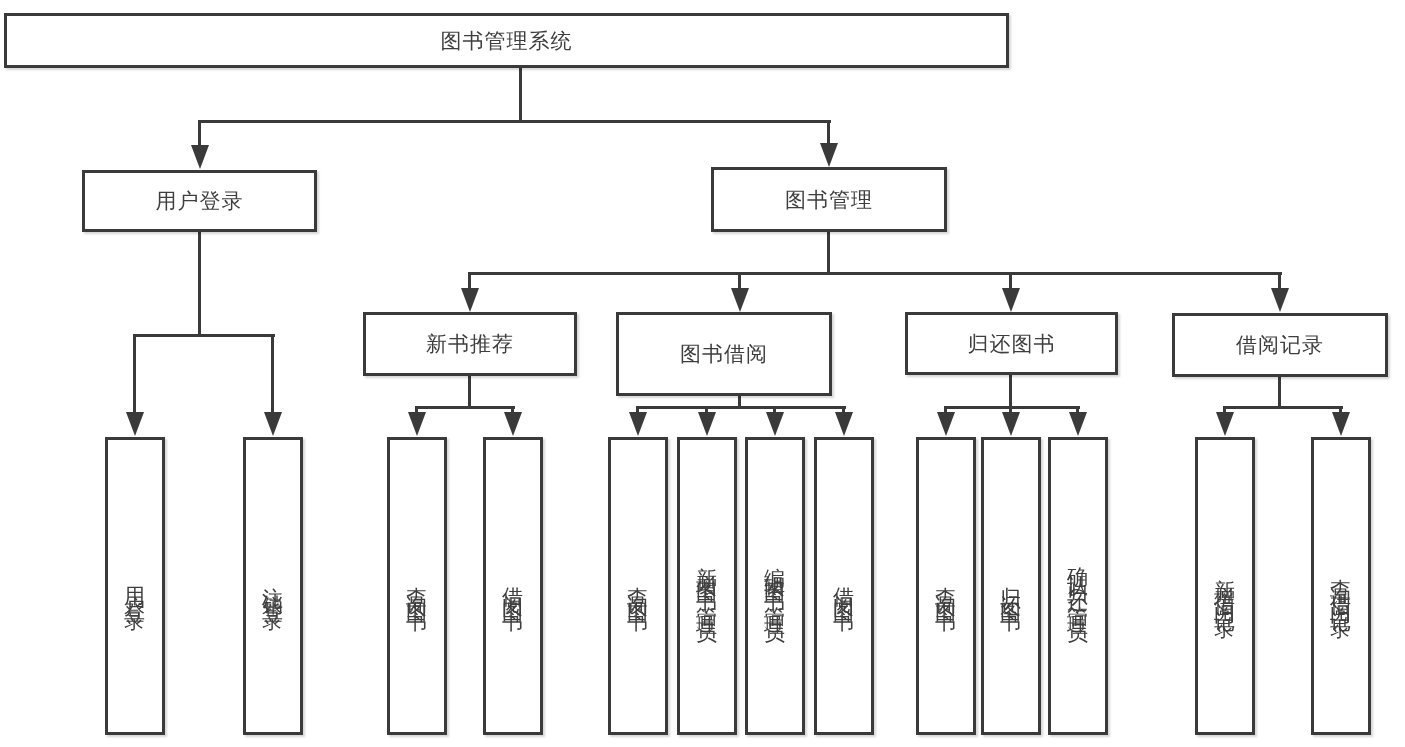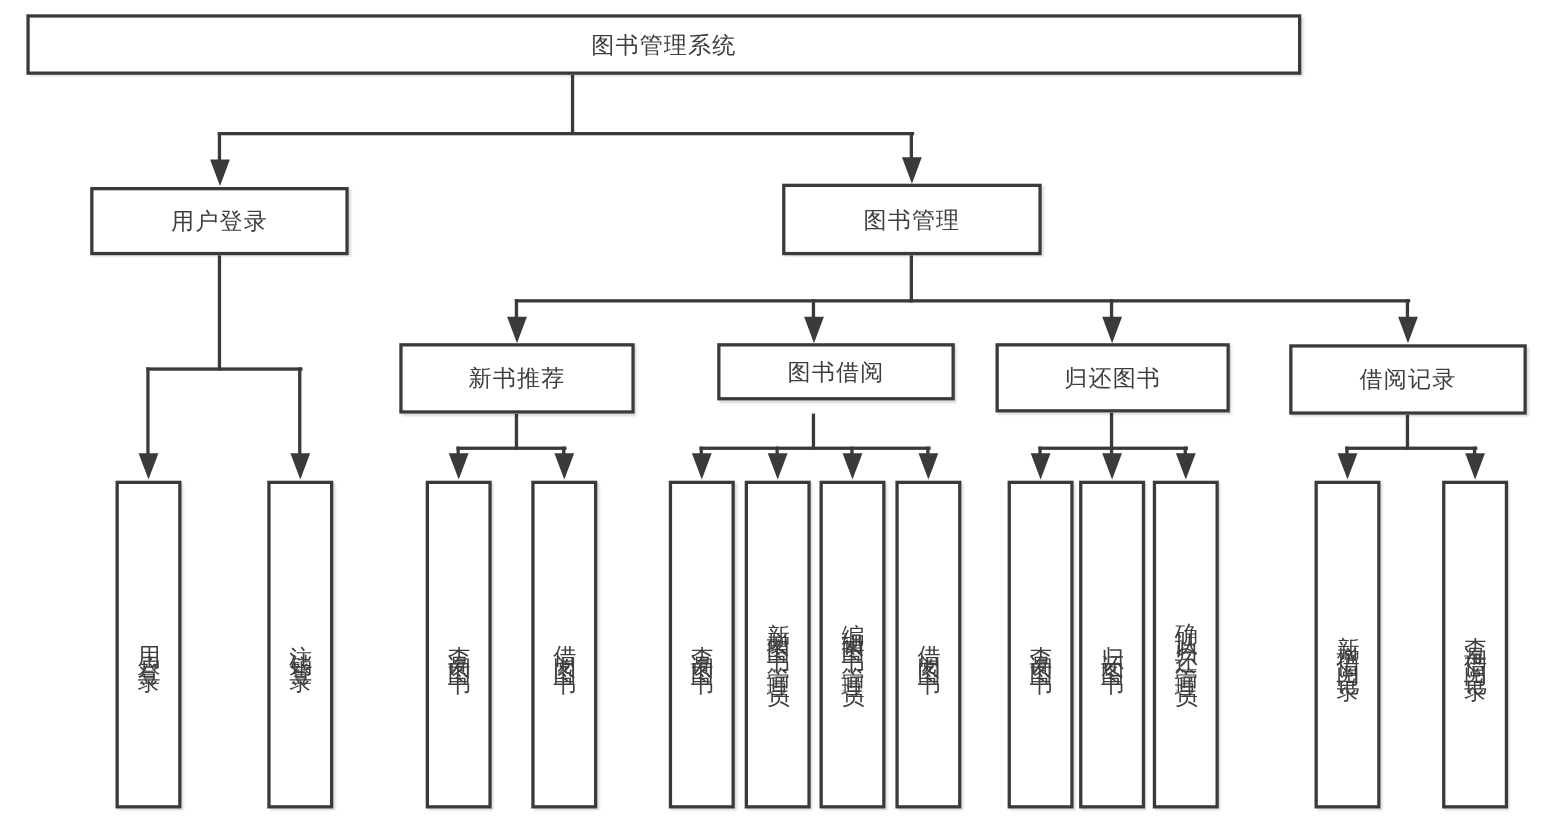--- a/index.html
+++ b/index.html
@@ -57,21 +57,21 @@
     color: var(--watermark, #ababab);
     z-index: 5;
     white-space: nowrap;
   }
 </style>
 </head>
 <body>
 
 <div class="stage">
 
-  <div class="box" style="left:24px; top:13px; width:1159px; height:55px;">图书管理系统</div>
+  <div class="box" style="left:4px; top:13px; width:1005px; height:55px;">图书管理系统</div>
 
   <div class="vline" style="left:519px; top:68px; height:52px;"></div>
   <div class="hline" style="left:198px; top:120px; width:633px;"></div>
   <div class="vline" style="left:198px; top:120px; height:30px;"></div>
   <div class="arrowhead" style="left:191px; top:145px;"></div>
   <div class="vline" style="left:827px; top:120px; height:28px;"></div>
   <div class="arrowhead" style="left:820px; top:143px;"></div>
 
   <div class="box" style="left:82px; top:170px; width:235px; height:62px;">用户登录</div>
   <div class="box" style="left:711px; top:167px; width:236px; height:65px;">图书管理</div>
@@ -88,21 +88,21 @@
   <div class="vline" style="left:468px; top:272px; height:20px;"></div>
   <div class="arrowhead" style="left:461px; top:288px;"></div>
   <div class="vline" style="left:738px; top:272px; height:20px;"></div>
   <div class="arrowhead" style="left:731px; top:288px;"></div>
   <div class="vline" style="left:1009px; top:272px; height:20px;"></div>
   <div class="arrowhead" style="left:1002px; top:288px;"></div>
   <div class="vline" style="left:1278px; top:272px; height:20px;"></div>
   <div class="arrowhead" style="left:1271px; top:288px;"></div>
 
   <div class="box" style="left:363px; top:312px; width:214px; height:64px;">新书推荐</div>
-  <div class="box" style="left:652px; top:312px; width:216px; height:52px;">图书借阅</div>
+  <div class="box" style="left:616px; top:312px; width:216px; height:84px;">图书借阅</div>
   <div class="box" style="left:905px; top:312px; width:213px; height:63px;">归还图书</div>
   <div class="box" style="left:1172px; top:313px; width:216px; height:64px;">借阅记录</div>
 
   <div class="vline" style="left:468px; top:376px; height:33px;"></div>
   <div class="hline" style="left:415px; top:406px; width:100px;"></div>
   <div class="vline" style="left:415px; top:406px; height:10px;"></div>
   <div class="arrowhead" style="left:408px; top:412px;"></div>
   <div class="vline" style="left:511px; top:406px; height:10px;"></div>
   <div class="arrowhead" style="left:504px; top:412px;"></div>
 

